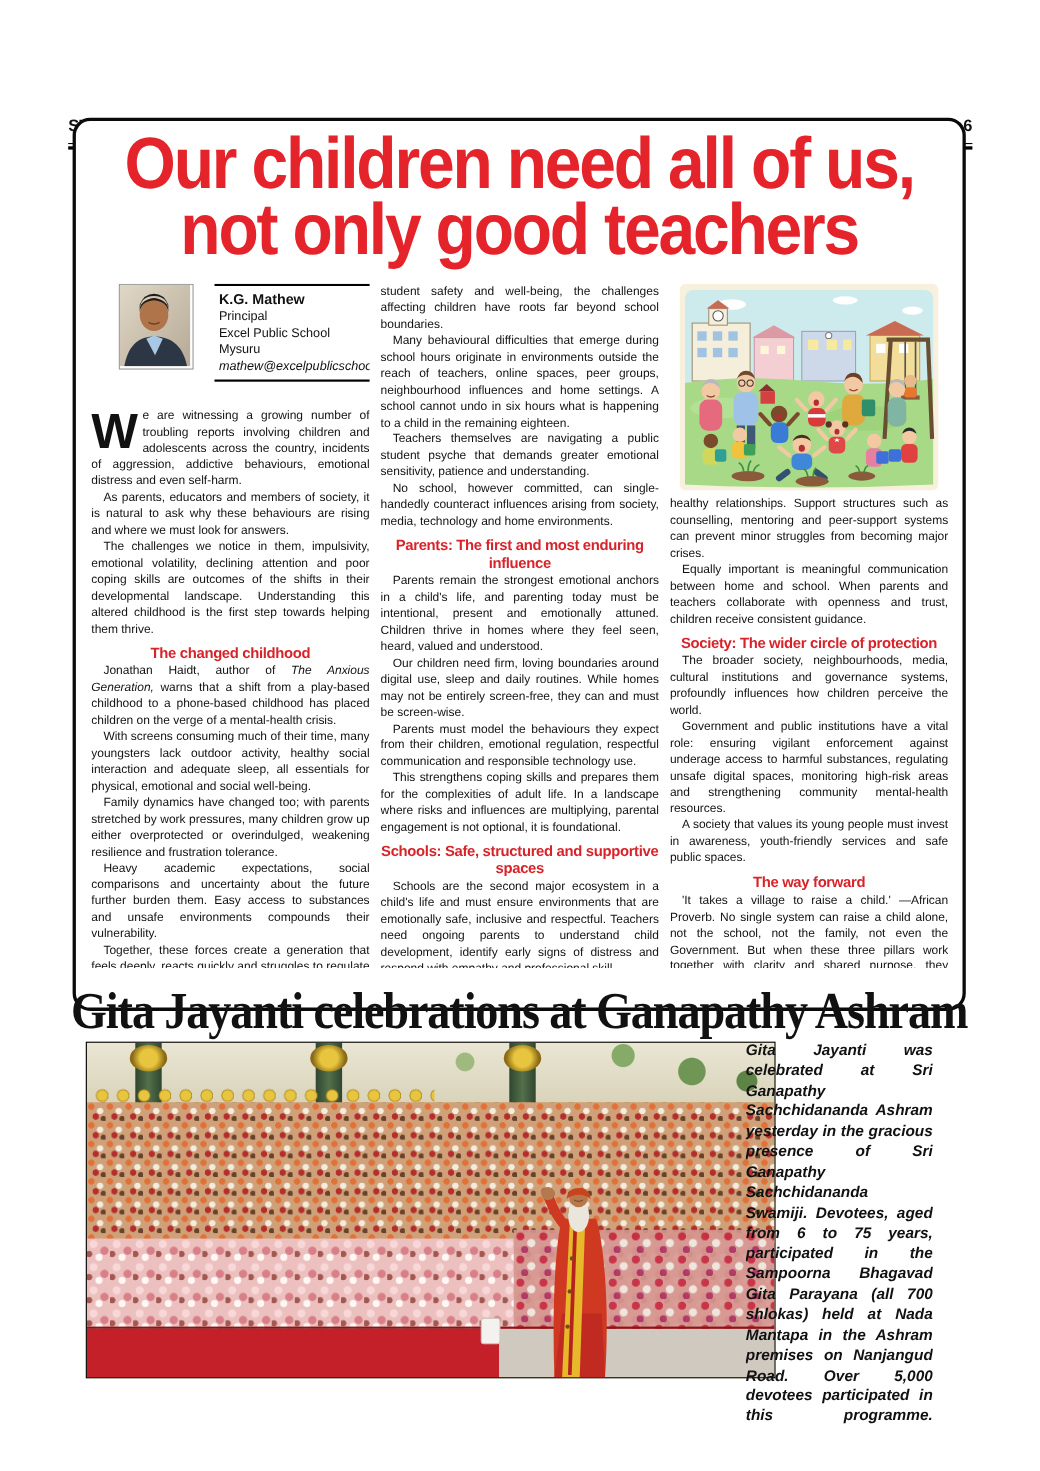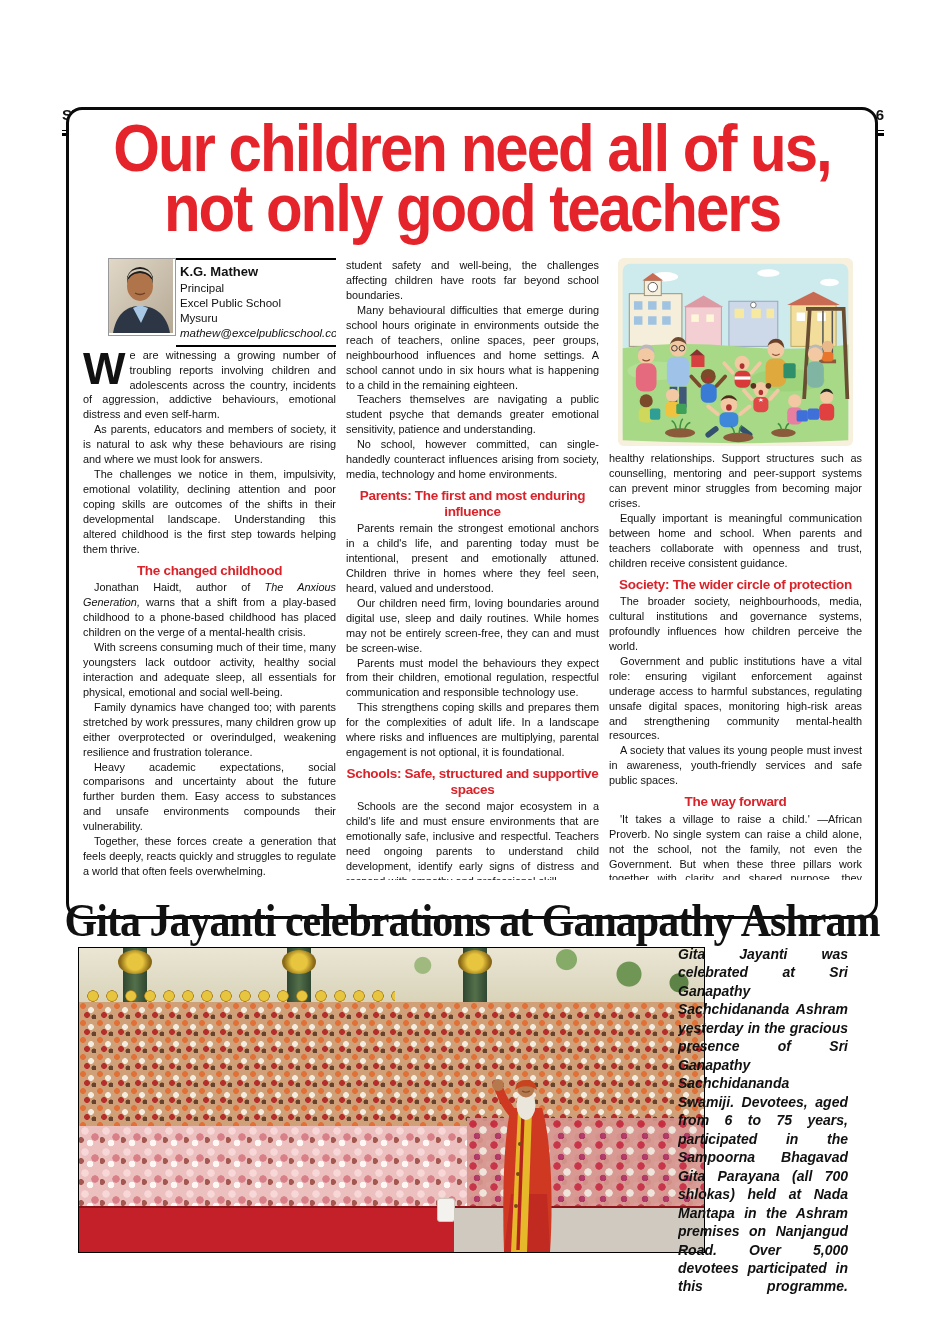--- a/index.html
+++ b/index.html
@@ -19,21 +19,21 @@
   .article1{position:absolute;left:66px;top:107px;width:812px;height:812px;
             border:3px solid #0a0a0a;border-radius:16px;box-sizing:border-box;
             overflow:hidden;background:#fff;}
   .headline{margin-top:6px;text-align:center;color:#e5232b;font-weight:bold;
             letter-spacing:-2px;line-height:1.0;}
   .headline .hl{display:block;font-size:60px;transform:scaleY(1.1);transform-origin:center top;}
   .cols{position:absolute;left:14px;top:148px;width:779px;height:622px;
         display:flex;gap:10px;overflow:hidden;}
   .col{flex:1;overflow:hidden;font-size:10.9px;line-height:1.37;text-align:justify;}
 
-  .byline{display:flex;gap:0;margin-bottom:1px;padding-left:25px;}
+  .byline{display:flex;gap:19px;margin-bottom:24px;padding-left:25px;}
   .byline-photo{width:66px;height:76px;border:1px solid #999;flex:none;}
   .byline-text{flex:1;border-top:2px solid #000;border-bottom:2.5px solid #000;
                padding:4px 0 4px 4px;font-size:11.5px;line-height:1.3;}
   .byline-name{font-weight:bold;font-size:13px;}
   .byline-email{font-style:italic;}
 
   .p{margin:0;text-indent:11px;}
   .p.noindent{text-indent:0;}
   .dropcap{float:left;font-weight:bold;font-size:45px;line-height:0.8;
            padding:3px 4px 0 0;}

